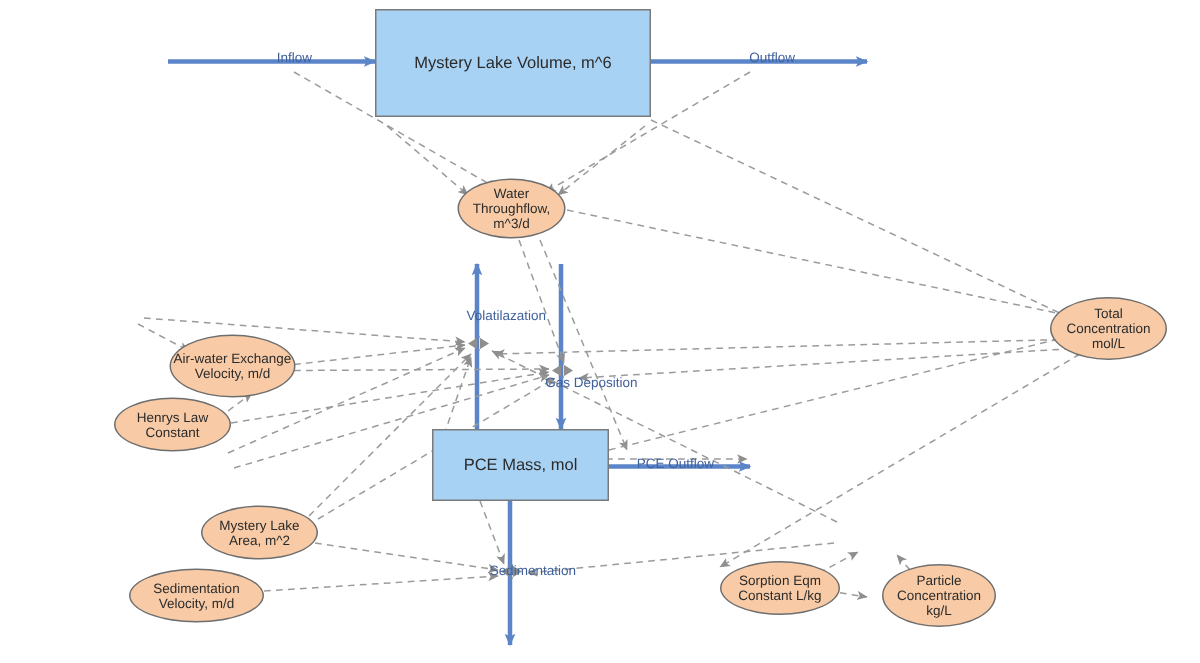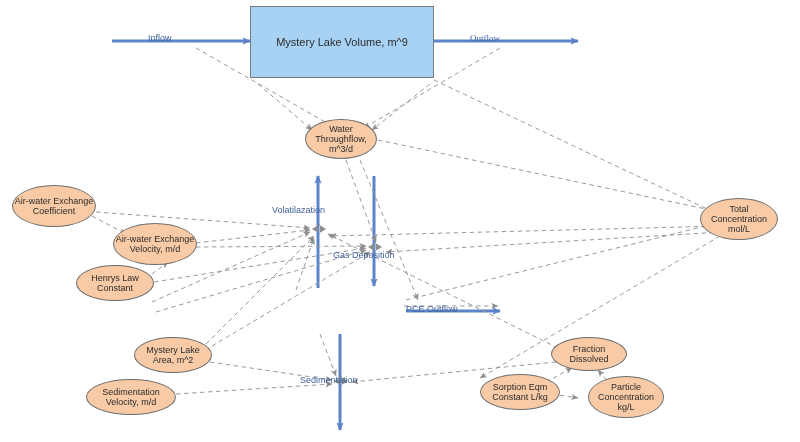--- a/index.html
+++ b/index.html
@@ -46,21 +46,21 @@
     background: #F8CBA6;
     border: 1px solid #6e6e6e;
     border-radius: 50%;
     font-size: 9px;
   }
   .flow-label {
     position: absolute;
     color: #41619B;
     font-size: 9px;
     white-space: nowrap;
-    text-align: left;
+    text-align: right;
   }
 </style>
 </head>
 <body>
 
 <div id="diagram-canvas">
 
   <svg id="svg-layer" viewBox="0 0 800 442" xmlns="http://www.w3.org/2000/svg">
     <defs>
       <marker id="flowhead" markerWidth="9" markerHeight="9" refX="7.5" refY="4" orient="auto" markerUnits="userSpaceOnUse">
@@ -152,43 +152,43 @@
 
       <path d="M612,386 L598,370"></path>
 
       <path d="M552,394 L578,398"></path>
 
       <path d="M720,236 L480,378"></path>
     </g>
   </svg>
 
   <div class="node stock" style="left:250px; top:6px; width:184px; height:72px;">
-    <span>Mystery Lake Volume, m^9</span>
-  </div>
-
+    <span>Mystery Lake Volume, m^6</span>
+  </div>
+
+  <div class="node stock" style="left:288px; top:286px; width:118px; height:48px;">
+    <span>PCE Mass, mol</span>
+  </div>
 
   <div class="flow-label" style="left:148px; top:33px; width:60px;">Inflow</div>
 
-  <div class="flow-label" style="left:470px; top:33px; width:60px;font-family:Liberation Serif, serif;">Outflow</div>
+  <div class="flow-label" style="left:470px; top:33px; width:60px;">Outflow</div>
 
   <div class="flow-label" style="left:272px; top:205px; width:92px;">Volatilazation</div>
 
   <div class="flow-label" style="left:333px; top:250px; width:92px;">Gas Deposition</div>
 
   <div class="flow-label" style="left:406px; top:304px; width:70px;">PCE Outflow</div>
 
   <div class="flow-label" style="left:300px; top:375px; width:84px;">Sedimentation</div>
 
   <div class="node aux" style="left:305px; top:119px; width:72px; height:40px;">
     <span>Water Throughflow, m^3/d</span>
   </div>
 
-  <div class="node aux" style="left:12px; top:185px; width:84px; height:42px;">
-    <span>Air-water Exchange Coefficient</span>
-  </div>
 
   <div class="node aux" style="left:76px; top:265px; width:78px; height:36px;">
     <span>Henrys Law Constant</span>
   </div>
 
   <div class="node aux" style="left:113px; top:223px; width:84px; height:42px;">
     <span>Air-water Exchange Velocity, m/d</span>
   </div>
 
 
@@ -197,23 +197,20 @@
   </div>
 
   <div class="node aux" style="left:86px; top:379px; width:90px; height:36px;text-align:center;">
     <span>Sedimentation Velocity, m/d</span>
   </div>
 
   <div class="node aux" style="left:700px; top:198px; width:78px; height:42px;">
     <span>Total Concentration mol/L</span>
   </div>
 
-  <div class="node aux" style="left:551px; top:337px; width:76px; height:34px;">
-    <span>Fraction Dissolved</span>
-  </div>
 
   <div class="node aux" style="left:480px; top:374px; width:80px; height:36px;">
     <span>Sorption Eqm Constant L/kg</span>
   </div>
 
   <div class="node aux" style="left:588px; top:376px; width:76px; height:42px;">
     <span>Particle Concentration kg/L</span>
   </div>
 
 </div>

